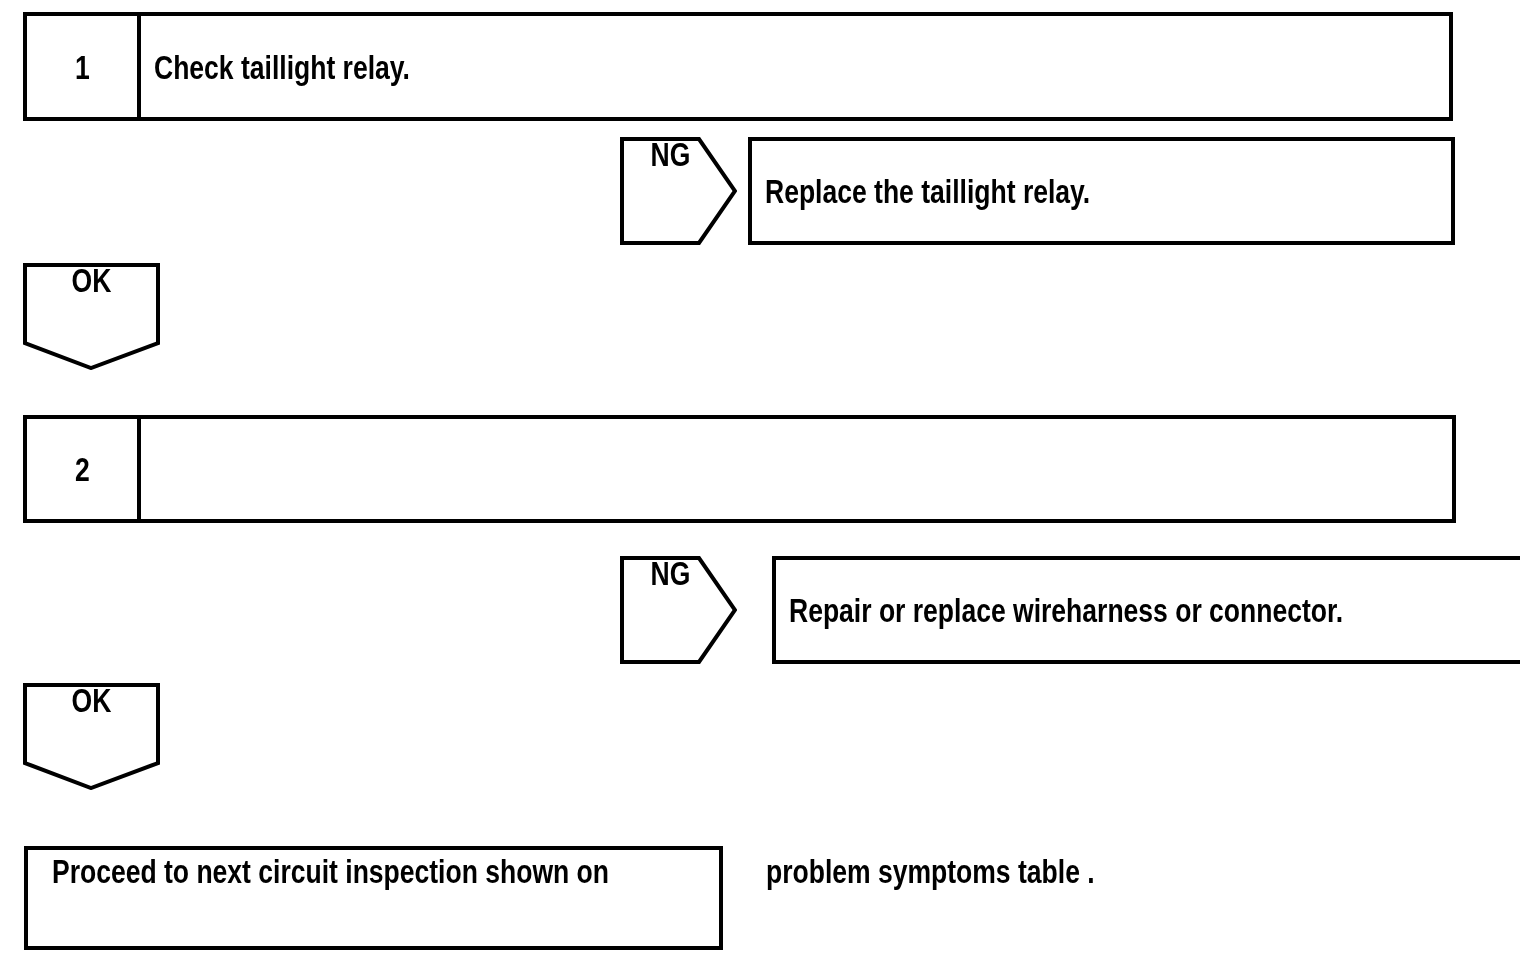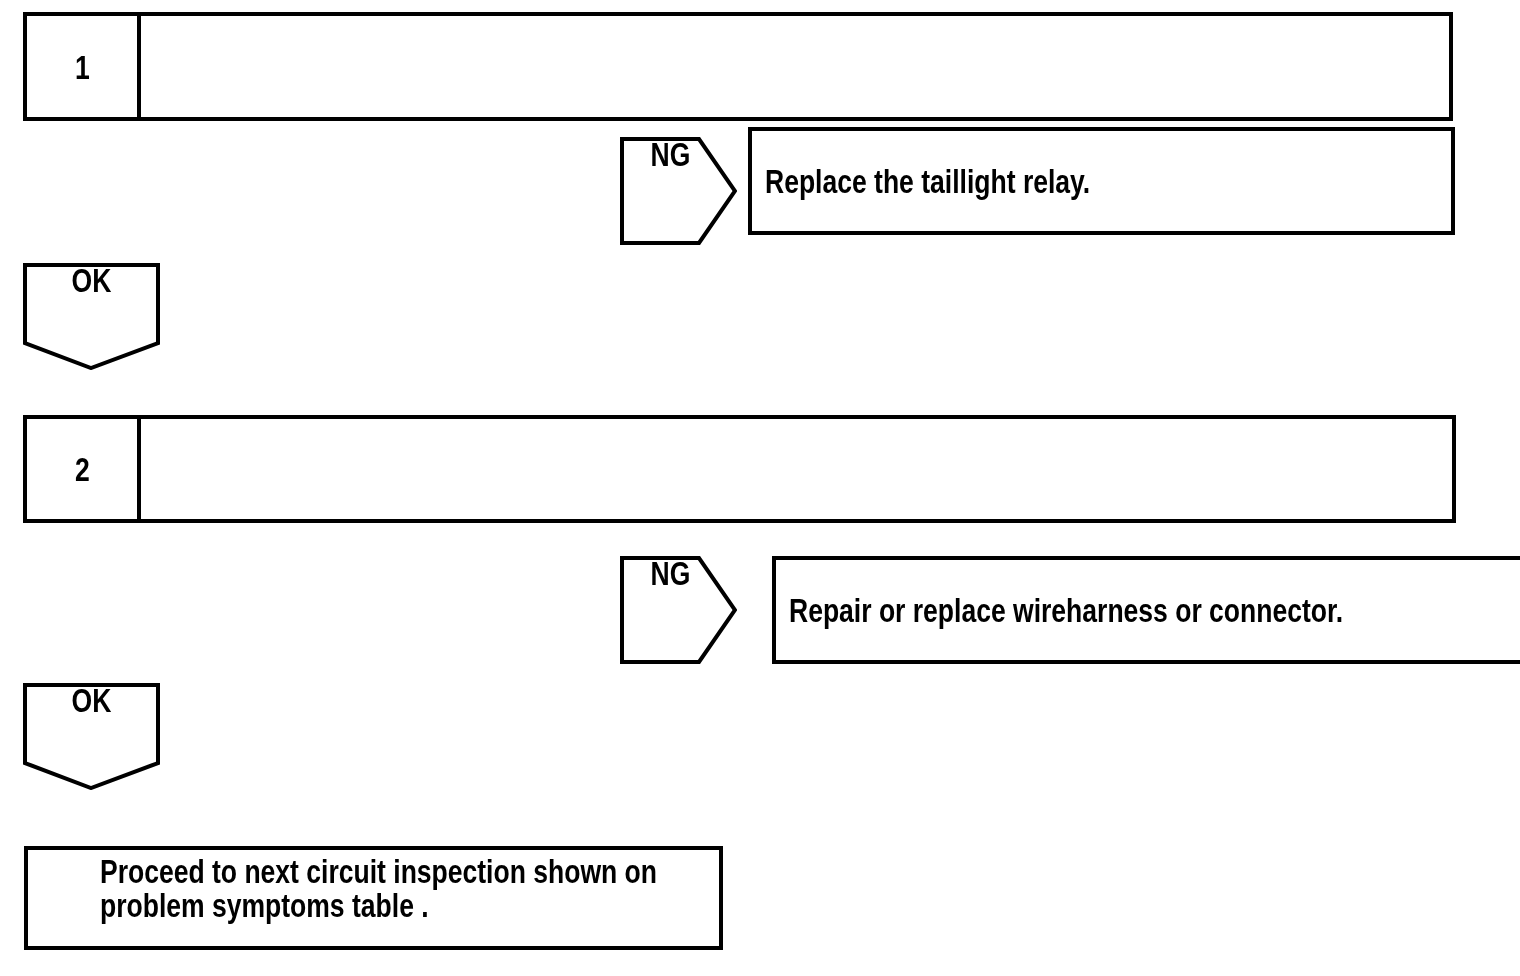--- a/index.html
+++ b/index.html
@@ -35,24 +35,23 @@
   .instr-cell, .action-cell {
     flex: 1;
     display: flex;
     flex-direction: column;
     justify-content: center;
     padding-left: 13px;
   }
   .term-cell {
     flex: 1;
     display: flex;
-    flex-direction: column;
+    flex-direction: row;
     justify-content: flex-start;
     padding: 4px 0 0 24px;
-    margin-left: 48px;
   }
   
   .t {
     font-size: 34px;
     line-height: 34px;
     white-space: nowrap;
     transform: scaleX(0.78);
     transform-origin: 0 50%;
   }
   .tc {
@@ -92,32 +91,35 @@
 </style>
 </head>
 <body>
 
 <div class="canvas">
 
   <div class="box" style="left:23px; top:12px; width:1430px; height:109px;">
     <div class="num-cell">
       <span class="t tc">1</span>
     </div>
+    <div class="instr-cell">
+      <div class="t">Check taillight relay.</div>
+    </div>
   </div>
 
   <div class="connector" style="left:620px; top:137px; width:117px; height:108px;">
     <svg width="117" height="108" viewBox="0 0 117 108">
       <polygon points="2,2 79,2 115,54 79,106 2,106"></polygon>
     </svg>
     <div class="ng-label">
       <span class="t tc">NG</span>
     </div>
   </div>
 
-  <div class="box" style="left:748px; top:127px; width:707px; height:108px;">
+  <div class="box" style="left:748px; top:137px; width:707px; height:108px;">
     <div class="action-cell">
       <div class="t">Replace the taillight relay.</div>
     </div>
   </div>
 
   <div class="connector" style="left:23px; top:263px; width:137px; height:107px;">
     <svg width="137" height="107" viewBox="0 0 137 107">
       <polygon points="2,2 135,2 135,80 68,105 2,80"></polygon>
     </svg>
     <div class="ok-label">

